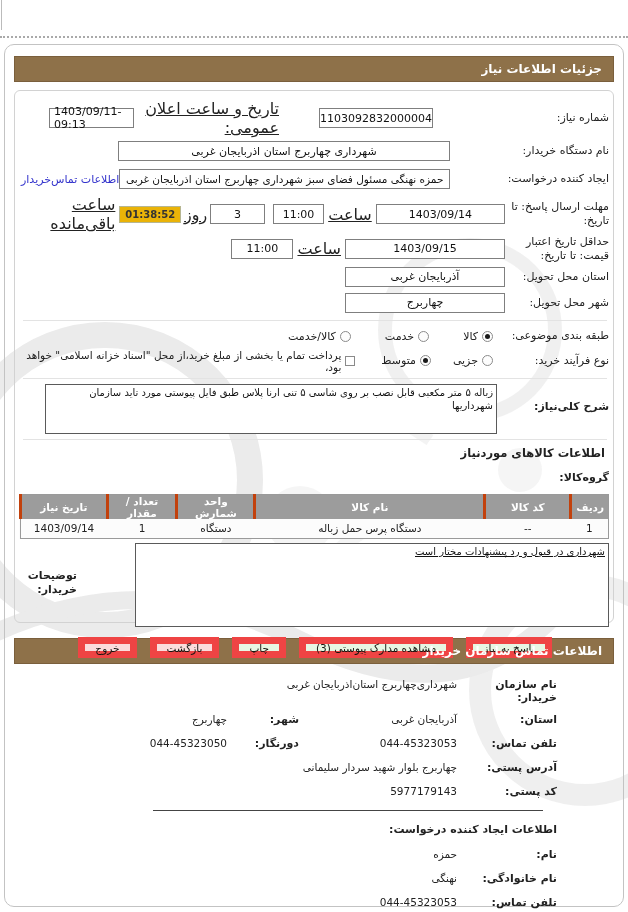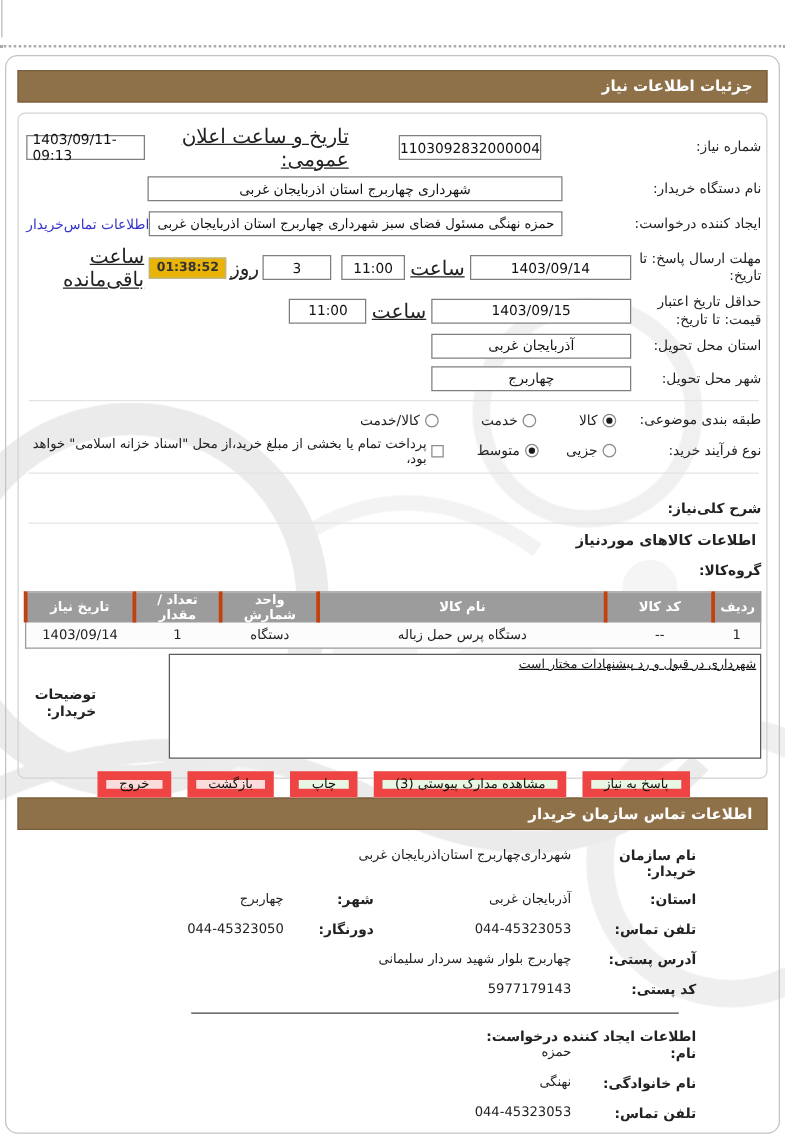--- a/index.html
+++ b/index.html
@@ -65,21 +65,21 @@
 
   .contact { margin:14px 66px 0 70px; }
   .crow { display:flex; align-items:flex-start; margin-bottom:9px; min-height:15px; }
   .clabel { flex:none; width:100px; font-size:11px; font-weight:bold; color:#222; }
   .cvalue { flex:none; width:158px; font-size:10.5px; color:#222; direction:rtl; }
   .cvalue.num { direction:ltr; text-align:right; }
   .clabel2 { flex:none; width:72px; font-size:11px; font-weight:bold; color:#222; }
   .cvalue2 { flex:none; width:110px; font-size:10.5px; color:#222; }
   .cvalue2.num { direction:ltr; text-align:right; }
   .hrline { border-top:1px solid #444; margin:10px 14px 12px 78px; }
-  .csub { font-size:11px; font-weight:bold; color:#222; }
+  .csub { font-size:11px; font-weight:bold; color:#222; margin-bottom:12px; }
 </style>
 </head>
 <body>
 
 <div class="page">
 
   <svg class="wm" width="628" height="912" viewBox="0 0 628 912">
     <g fill="none" stroke="#e6e6e6" opacity="0.8">
       <circle cx="105" cy="480" r="145" stroke-width="26"></circle>
       <path d="M -20 640 Q 140 560 300 640 T 560 610" stroke-width="18"></path>
@@ -102,21 +102,21 @@
     <div class="doc">
 
       <div class="bar">جزئیات اطلاعات نیاز</div>
 
       <div class="card">
 
         <div class="frow">
           <div class="flabel">شماره نیاز:</div>
           <div class="vbox num" style="width:114px; margin-right:72px;">1103092832000004</div>
           <div class="mini-label" style="margin-right:40px;">تاریخ و ساعت اعلان عمومی:</div>
-          <div class="vbox num" style="width:116px;">1403/09/11- 09:13</div>
+          <div class="vbox num" style="width:116px;margin-left:28px;">1403/09/11- 09:13</div>
         </div>
 
         <div class="frow">
           <div class="flabel">نام دستگاه خریدار:</div>
           <div class="vbox" style="width:332px; margin-right:55px;">شهرداری چهاربرج استان اذربایجان غربی</div>
         </div>
 
         <div class="frow" style="min-height:28px;">
           <div class="flabel">ایجاد کننده درخواست:</div>
           <div class="vbox" style="width:345px; margin-right:55px; font-size:10.5px;">حمزه نهنگی مسئول فضای سبز شهرداری چهاربرج استان اذربایجان غربی</div>
@@ -174,20 +174,21 @@
           <span class="rlabel">متوسط</span>
           <span class="rgap" style="width:26px;"></span>
           <span class="checkbox"></span>
           <span class="rlabel" style="font-size:10.5px;">پرداخت تمام یا بخشی از مبلغ خرید،از محل "اسناد خزانه اسلامی" خواهد بود،</span>
         </div>
 
         <div class="sep"></div>
 
         <div class="frow" style="align-items:flex-start;">
           <div class="flabel b" style="padding-top:16px;">شرح کلی‌نیاز:</div>
+          <div class="bigbox desc-box">زباله ۵ متر مکعبی قابل نصب بر روی شاسی ۵ تنی ارنا پلاس طبق فایل پیوستی مورد تاید سازمان شهرداریها</div>
         </div>
 
         <div class="sep"></div>
 
         <div class="goods-title">اطلاعات کالاهای موردنیاز</div>
 
         <div class="frow">
           <div class="flabel b" style="width:72px;">گروه‌کالا:</div>
         </div>
 

